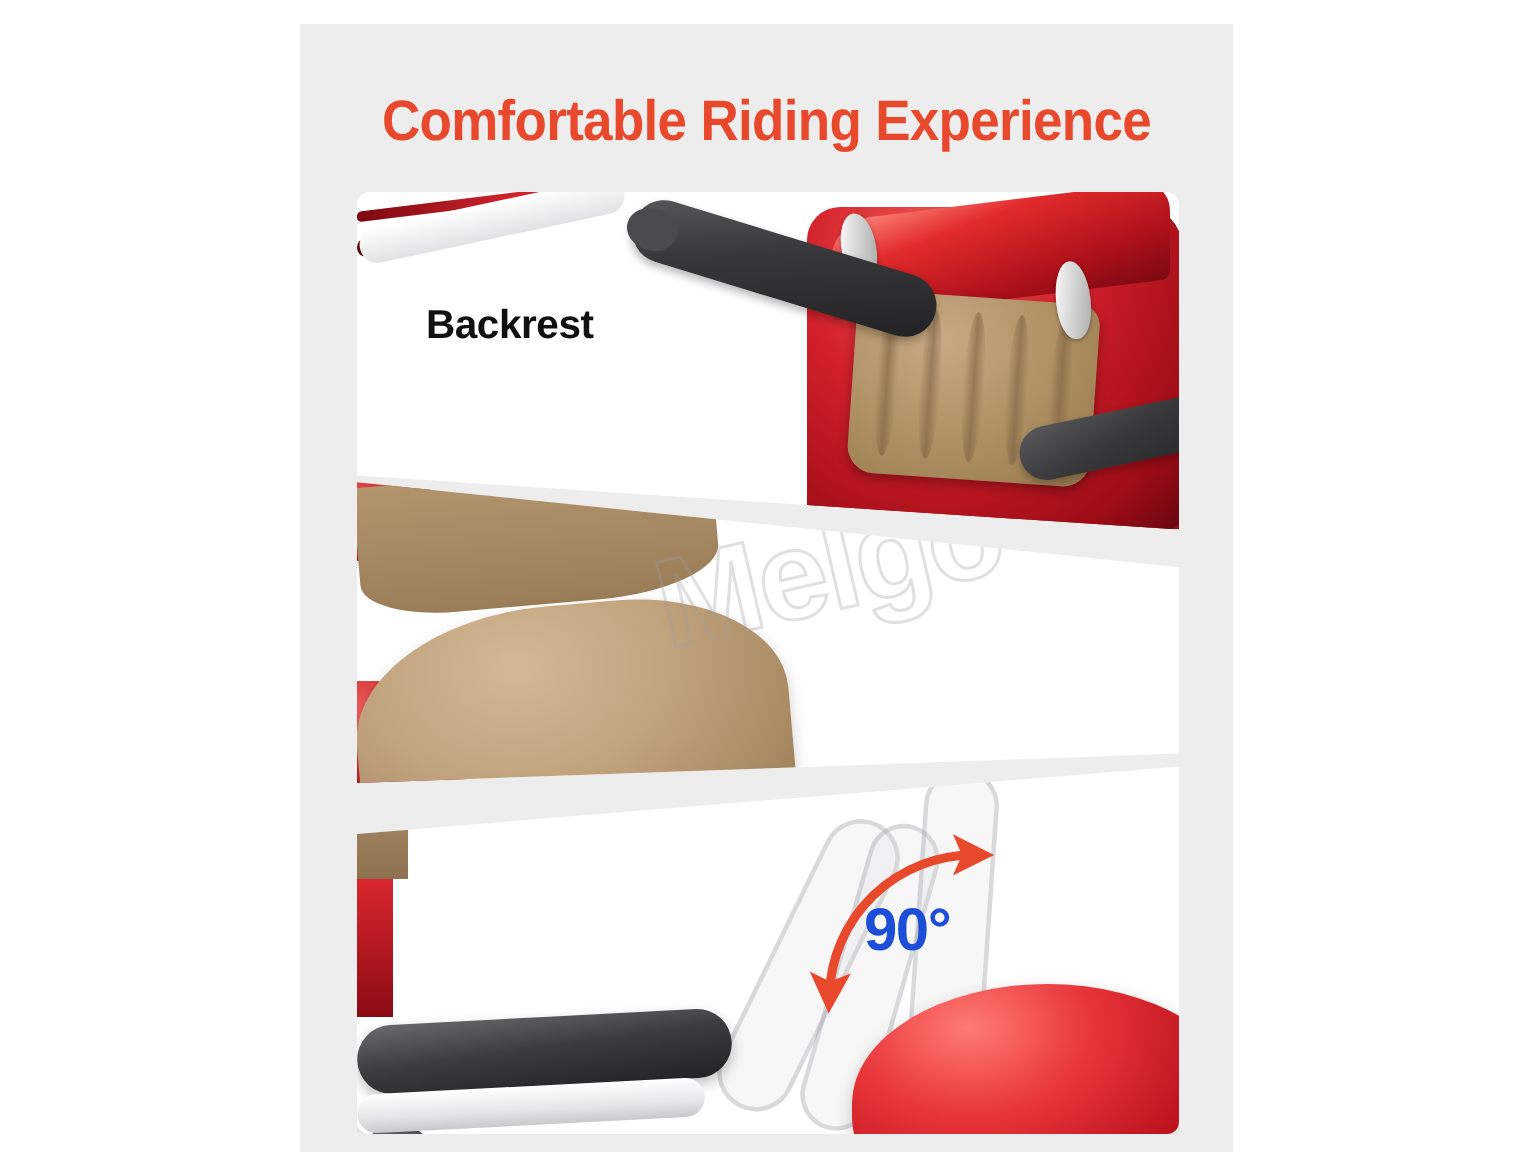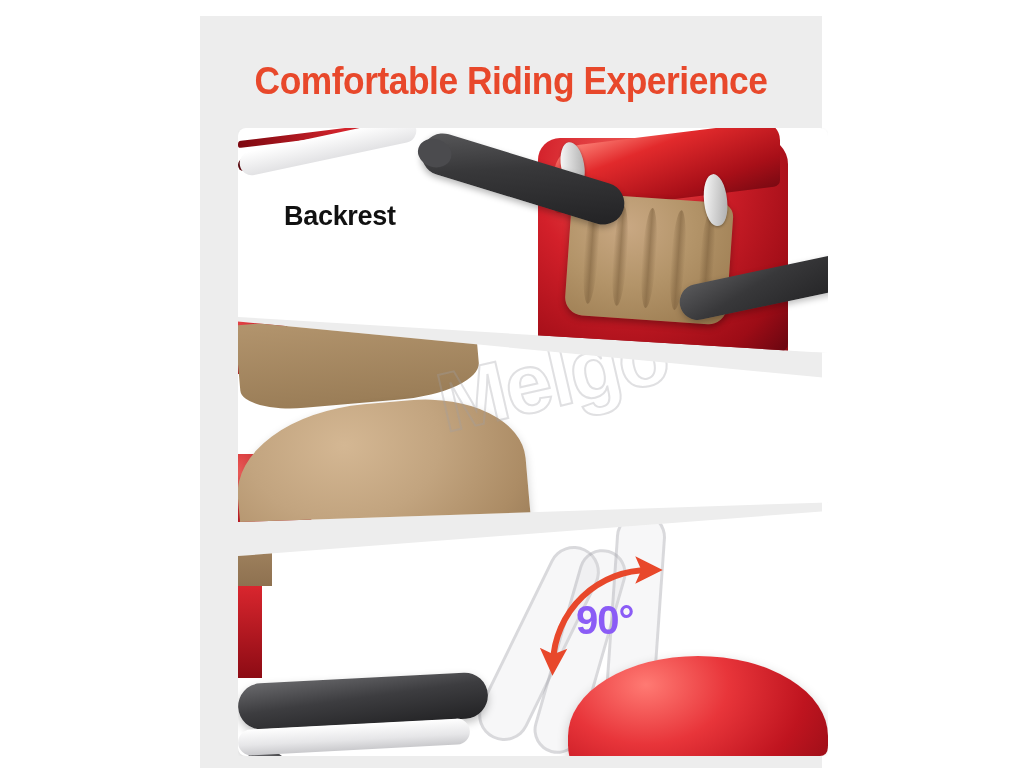--- a/index.html
+++ b/index.html
@@ -35,21 +35,20 @@
     white-space:nowrap;
     line-height:1;
   }
 
   
   .panel{
     position:absolute;
     overflow:hidden;
     background:#ffffff;
     box-shadow:0 1px 3px rgba(0,0,0,0.07);
-    padding-left:42px;
   }
   .panel .photo{
     position:absolute;left:0;top:0;width:100%;height:100%;
     overflow:hidden;
   }
   .label{
     position:absolute;
     font-family:"Liberation Sans", sans-serif;
     font-weight:bold;
     font-size:27px;
@@ -274,21 +273,21 @@
   }
 
   
   #angle-ann{
     position:absolute;left:285px;top:38px;width:200px;height:140px;z-index:45;
   }
   #angle-text{
     position:absolute;left:338px;top:92px;
     font-family:"Liberation Sans", sans-serif;
     font-weight:bold;font-size:40px;
-    color:#8b5cf6;letter-spacing:-1px;
+    color:#1d4ed8;letter-spacing:-1px;
     z-index:46;white-space:nowrap;
   }
 </style>
 </head>
 <body>
 
 <div id="stage">
 
   <div id="canvas"></div>
 

